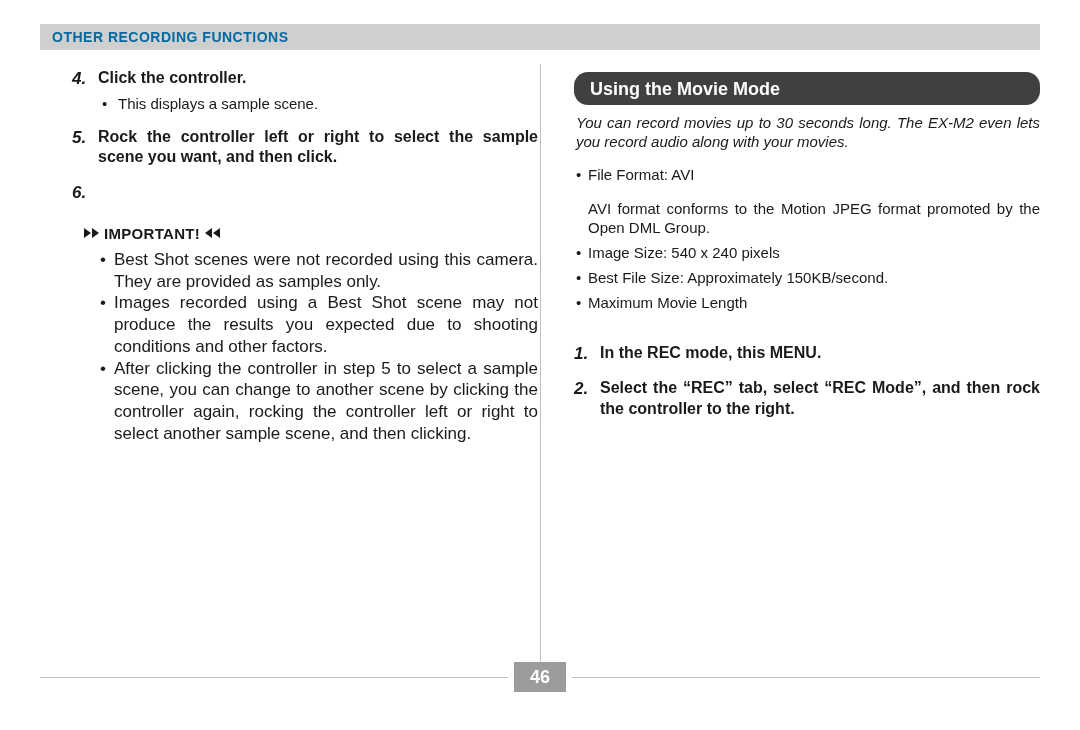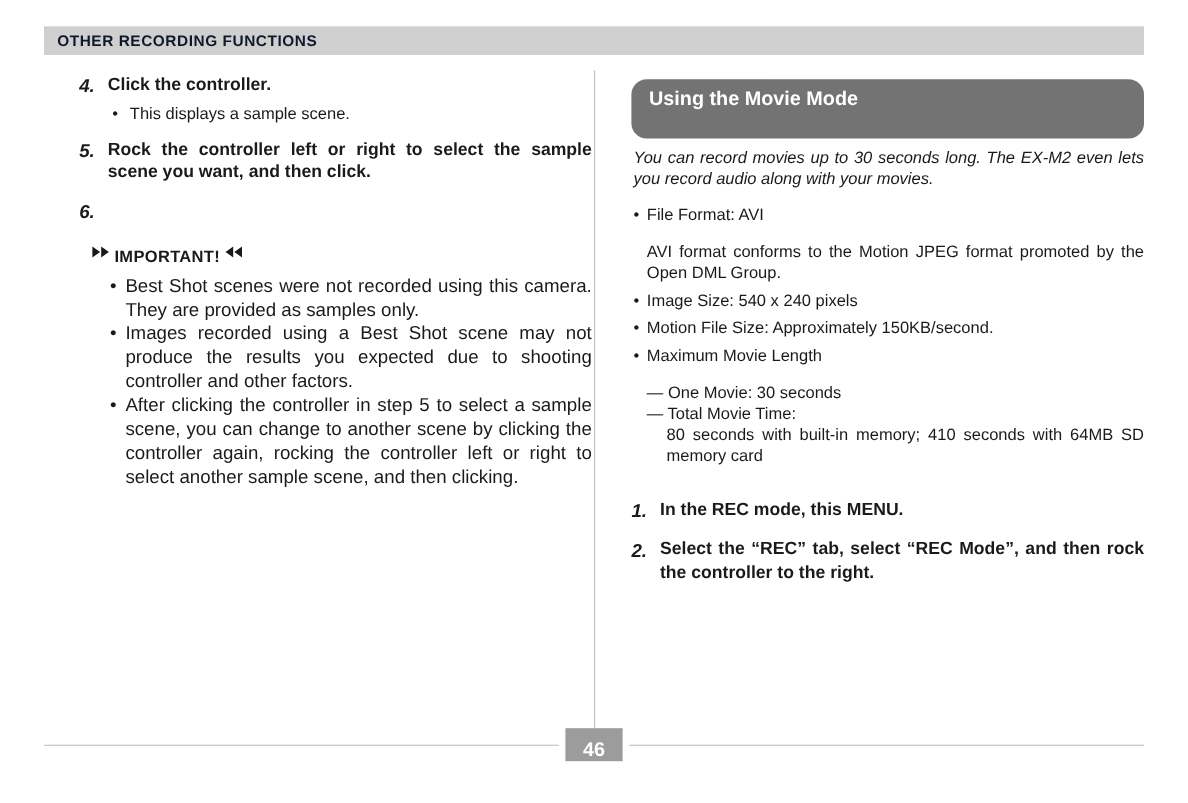--- a/index.html
+++ b/index.html
@@ -21,21 +21,21 @@
     left: 40px;
     right: 40px;
     height: 26px;
     background: #cfcfcf;
     display: flex;
     align-items: center;
     padding-left: 12px;
     font-size: 14px;
     font-weight: bold;
     letter-spacing: 0.5px;
-    color: #0f172a;
+    color: #0369a1;
     text-transform: uppercase;
   }
   .columns {
     position: absolute;
     top: 68px;
     left: 72px;
     right: 40px;
     bottom: 80px;
     display: flex;
   }
@@ -93,20 +93,21 @@
     position: absolute;
     left: 0;
     top: 0;
   }
   .important-line {
     margin: 20px 0 6px 12px;
     font-weight: bold;
     font-size: 15px;
     letter-spacing: 0.3px;
     display: flex;
+    align-items: center;
   }
   .tri-r, .tri-l {
     display: inline-block;
     width: 0; height: 0;
   }
   .tri-r {
     border-top: 5px solid transparent;
     border-bottom: 5px solid transparent;
     border-left: 7px solid #1a1a1a;
     margin-right: 1px;
@@ -128,25 +129,25 @@
     position: relative;
     padding-left: 14px;
   }
   .note-list li::before {
     content: "•";
     position: absolute;
     left: 0;
     top: 0;
   }
   .section-pill {
-    background: #737373;
+    background: #404040;
     color: #ffffff;
     font-weight: bold;
     font-size: 18px;
-    padding: 6px 16px 25px 16px;
+    padding: 6px 16px 4px 16px;
     border-radius: 14px;
     margin: 4px 0 8px 0;
   }
   .intro-text {
     font-size: 15px;
     text-align: justify;
     margin: 0 0 14px 2px;
     font-style: italic;
   }
   .spec-list {
@@ -192,21 +193,21 @@
     background: #bfbfbf;
   }
   .footer .pg {
     background: #9c9c9c;
     color: #ffffff;
     font-weight: bold;
     font-size: 18px;
     width: 52px;
     height: 30px;
     display: flex;
-    align-items: flex-end;
+    align-items: center;
     justify-content: center;
     margin: 0 6px;
   }
 </style>
 </head>
 <body>
 
 <div class="page">
 
   <div class="header-bar">
@@ -245,21 +246,21 @@
       <div class="important-line">
         <span class="tri-r"></span>
         <span class="tri-r"></span>
         <span style="margin:0 4px;">IMPORTANT!</span>
         <span class="tri-l"></span>
         <span class="tri-l"></span>
       </div>
 
       <ul class="note-list">
         <li>Best Shot scenes were not recorded using this camera. They are provided as samples only.</li>
-        <li>Images recorded using a Best Shot scene may not produce the results you expected due to shooting controller and other factors.</li>
+        <li>Images recorded using a Best Shot scene may not produce the results you expected due to shooting conditions and other factors.</li>
         <li>After clicking the controller in step 5 to select a sample scene, you can change to another scene by clicking the controller again, rocking the controller left or right to select another sample scene, and then clicking.</li>
       </ul>
 
     </div>
 
     <div class="col right">
 
       <div class="section-pill">
         <span>Using the Movie Mode</span>
       </div>
@@ -270,29 +271,24 @@
         <li>
           <span>File Format: AVI</span>
           <div class="spec-sub">
             <div>AVI format conforms to the Motion JPEG format promoted by the Open DML Group.</div>
           </div>
         </li>
         <li>
           <span>Image Size: 540 x 240 pixels</span>
         </li>
         <li>
-          <span>Motion File Size: Approximately 150KB/second.</span>
+          <span>Best File Size: Approximately 150KB/second.</span>
         </li>
         <li>
           <span>Maximum Movie Length</span>
-          <div class="spec-sub">
-            <div>— One Movie: 30 seconds</div>
-            <div>— Total Movie Time:</div>
-            <div style="padding-left:18px;">80 seconds with built-in memory; 410 seconds with 64MB SD memory card</div>
-          </div>
         </li>
       </ul>
 
       <div class="movie-steps">
         <div class="step">
           <div class="step-row">
             <span class="step-num">1.</span>
             <span class="step-text">In the REC mode, this MENU.</span>
           </div>
         </div>

